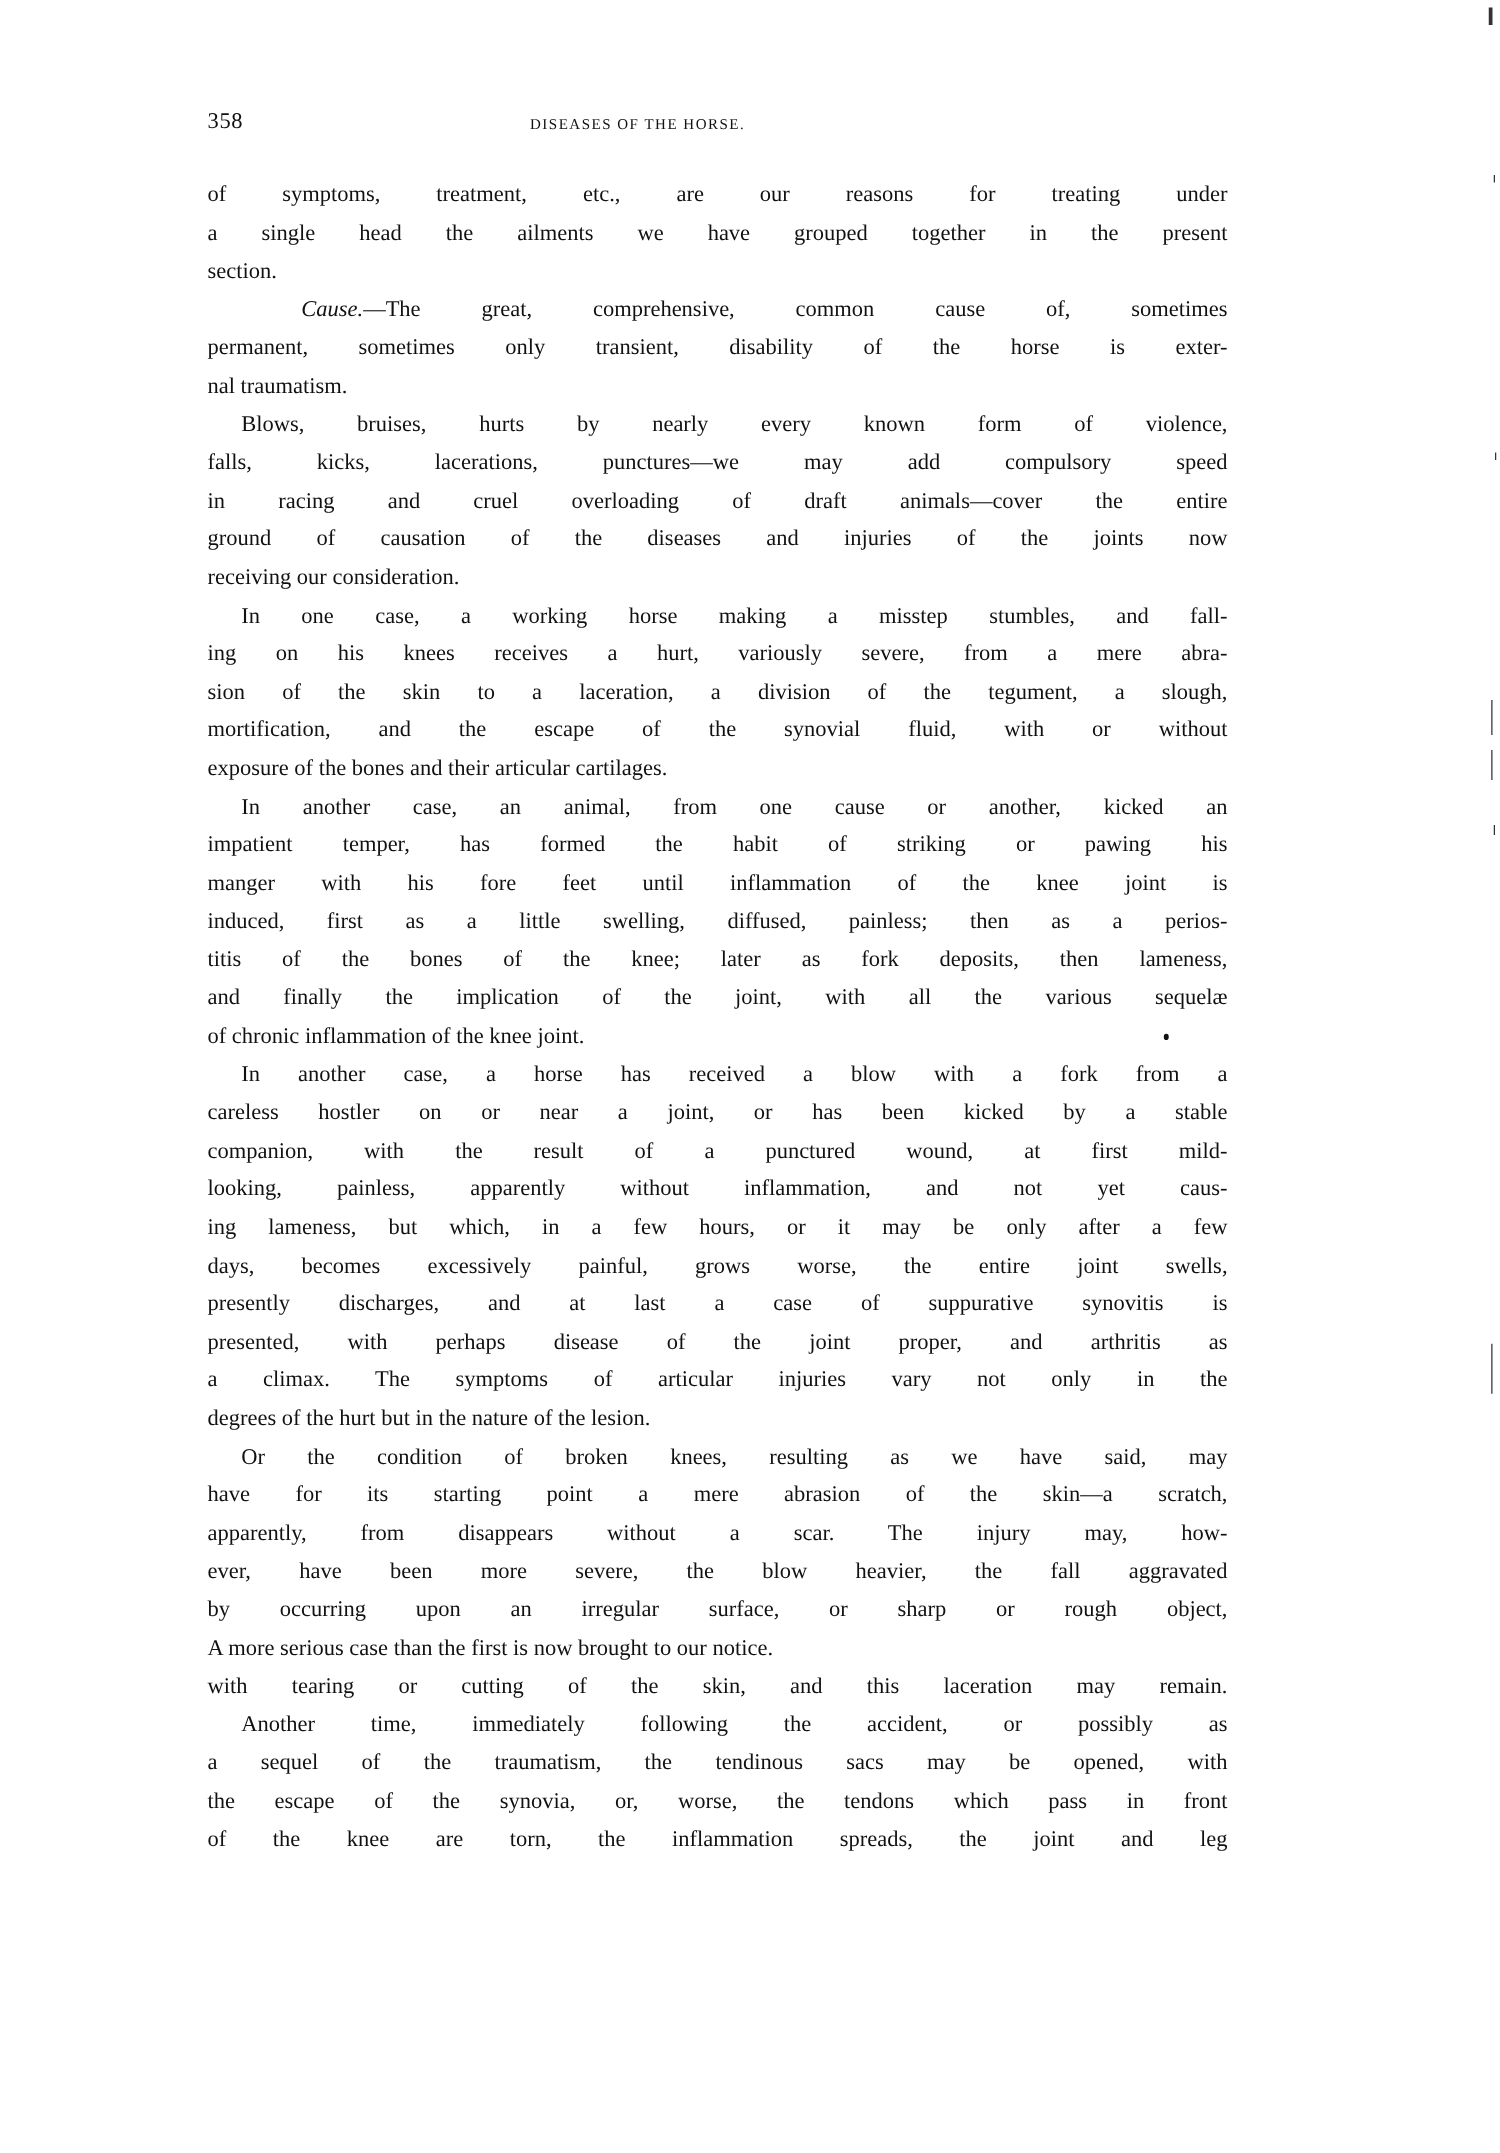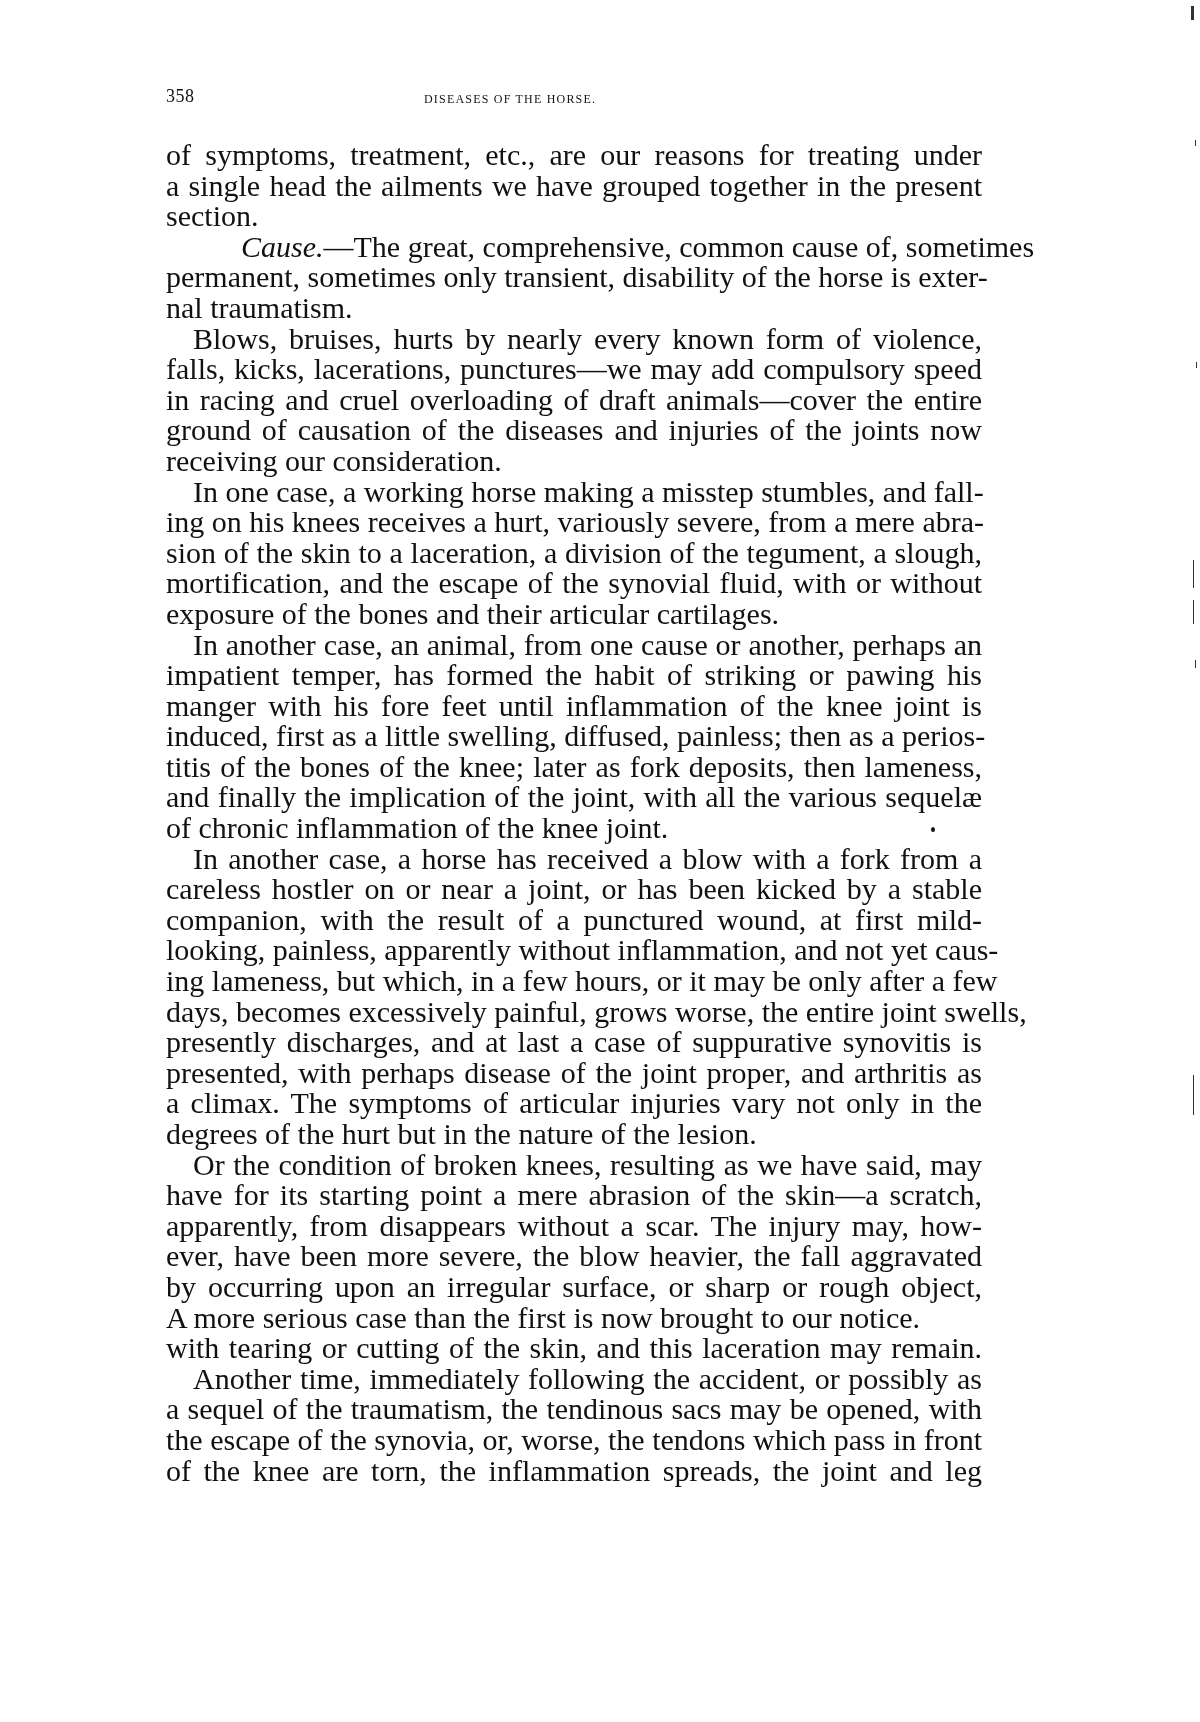--- a/index.html
+++ b/index.html
@@ -36,21 +36,21 @@
       position: absolute;
       left: 258px;
       top: 6px;
       font-size: 12px;
       letter-spacing: 1.2px;
       font-variant: small-caps;
       text-transform: uppercase;
     }
     .body-text {
       margin-top: 14px;
-      font-size: 30px;
+      font-size: 18px;
       line-height: 30.6px;
       text-align: justify;
       hyphens: manual;
       font-family: Liberation Serif, serif;
     }
     .para {
       margin: 0;
       text-indent: 0;
     }
     .line {
@@ -110,21 +110,21 @@
 
     <p class="para">
       <span class="line" style="padding-left:27px;">In one case, a working horse making a misstep stumbles, and fall-</span>
       <span class="line">ing on his knees receives a hurt, variously severe, from a mere abra-</span>
       <span class="line">sion of the skin to a laceration, a division of the tegument, a slough,</span>
       <span class="line">mortification, and the escape of the synovial fluid, with or without</span>
       <span class="line last">exposure of the bones and their articular cartilages.</span>
     </p>
 
     <p class="para">
-      <span class="line" style="padding-left:27px;">In another case, an animal, from one cause or another, perhaps an</span>
+      <span class="line" style="padding-left:27px;">In another case, an animal, from one cause or another, kicked an</span>
       <span class="line">impatient temper, has formed the habit of striking or pawing his</span>
       <span class="line">manger with his fore feet until inflammation of the knee joint is</span>
       <span class="line">induced, first as a little swelling, diffused, painless; then as a perios-</span>
       <span class="line">titis of the bones of the knee; later as fork deposits, then lameness,</span>
       <span class="line">and finally the implication of the joint, with all the various sequelæ</span>
       <span class="line last">of chronic inflammation of the knee joint.</span>
     </p>
 
     <p class="para">
       <span class="line" style="padding-left:27px;">In another case, a horse has received a blow with a fork from a</span>

